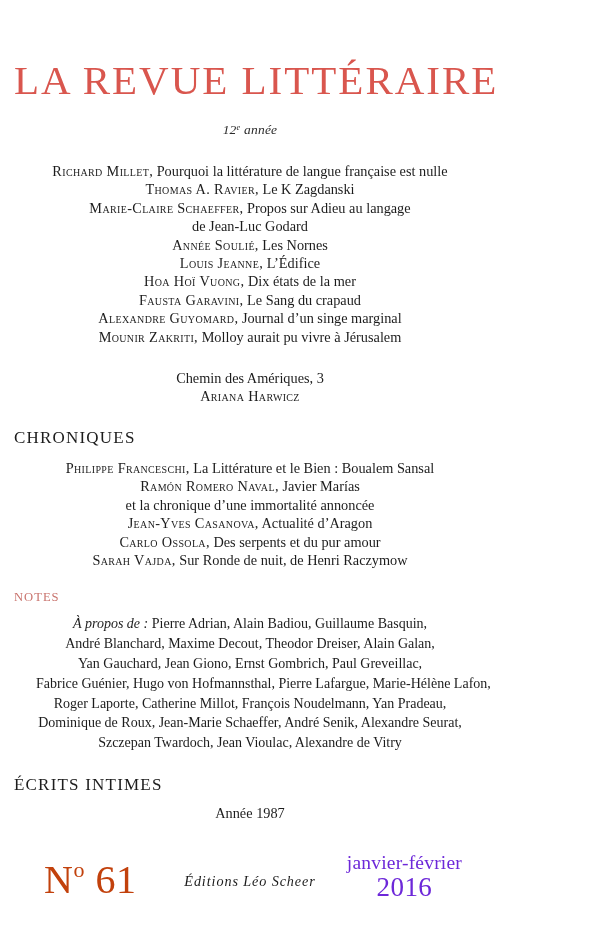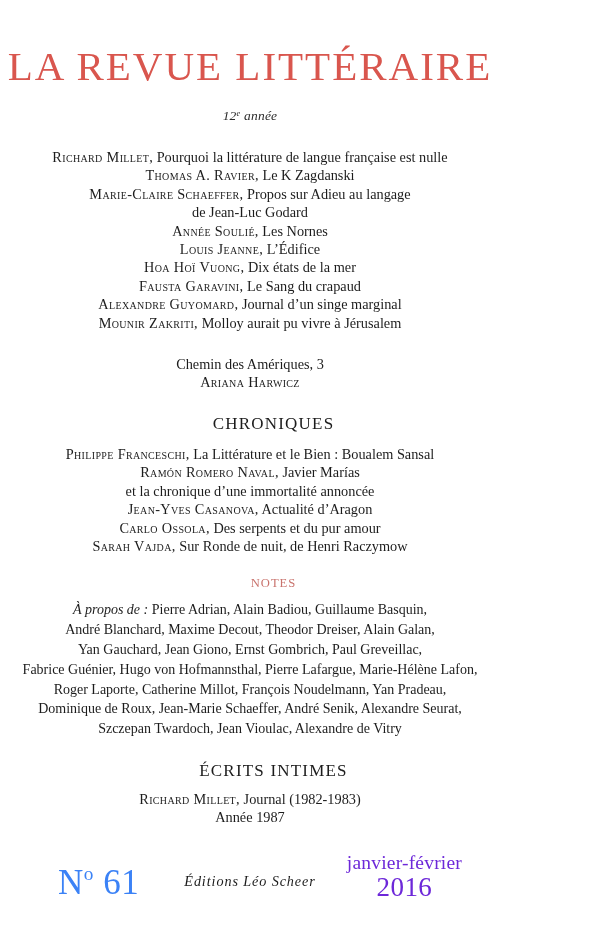--- a/index.html
+++ b/index.html
@@ -15,21 +15,21 @@
     color: #1a1a1a;
     overflow: hidden;
   }
 
   .cover {
     position: relative;
     width: 500px;
     height: 930px;
     background: #ffffff;
     box-sizing: border-box;
-    padding: 0;
+    padding: 14px;
   }
 
   
   .masthead {
     text-align: center;
     padding-top: 46px;
   }
   .masthead-title {
     color: #d9564e;
     font-family: "Liberation Serif", "DejaVu Serif", serif;
@@ -77,23 +77,22 @@
   #sommaire-block { margin-top: 24px; }
   #chemin-block   { margin-top: 23px; }
   #chroniques-block { margin-top: 22px; }
   #notes-block    { margin-top: 21px; }
   #ecrits-block   { margin-top: 22px; }
 
   .section-heading {
     font-size: 17px;
     letter-spacing: 1.2px;
     color: #1c1c1c;
-    text-align: center;
+    text-align: left;
     font-variant: normal;
-    margin-left: 47px;
   }
   .section-heading.red {
     color: #c9736d;
     font-size: 12.6px;
     letter-spacing: 1.0px;
   }
   .section-body { margin-top: 11px; }
   .section-body.tight { margin-top: 9px; }
 
   .notes-list {
@@ -108,24 +107,24 @@
   
   .footer {
     position: absolute;
     left: 0;
     right: 0;
     bottom: 24px;
     height: 78px;
   }
   .issue-number {
     position: absolute;
-    left: 58px;
+    left: 44px;
     bottom: 6px;
-    color: #3b82f6;
-    font-size: 35px;
+    color: #c2410c;
+    font-size: 40px;
     line-height: 1;
     letter-spacing: 0.5px;
     white-space: nowrap;
   }
   .issue-number .deg {
     font-size: 0.55em;
     vertical-align: 0.72em;
   }
   .publisher {
     position: absolute;
@@ -207,21 +206,20 @@
       <div class="notes-line">Fabrice Guénier, Hugo von Hofmannsthal, Pierre Lafargue, Marie-Hélène Lafon,</div>
       <div class="notes-line">Roger Laporte, Catherine Millot, François Noudelmann, Yan Pradeau,</div>
       <div class="notes-line">Dominique de Roux,  Jean-Marie Schaeffer, André Senik, Alexandre Seurat,</div>
       <div class="notes-line">Szczepan Twardoch, Jean Vioulac, Alexandre de Vitry</div>
     </div>
   </div>
 
   <div class="block" id="ecrits-block">
     <div class="section-heading">ÉCRITS INTIMES</div>
     <div class="section-body tight">
-      <div class="entry"><span class="author">Richard Millet,</span> <span class="work">Journal</span> <span class="upright">(1982-1983)</span></div>
       <div class="entry">Année 1987</div>
     </div>
   </div>
 
   <div class="footer">
     <div class="issue-number"><span>N</span><span class="deg">o</span> <span>61</span></div>
     <div class="publisher">Éditions Léo Scheer</div>
     <div class="issue-date">
       <span class="month">janvier-février</span>
       <span class="year">2016</span>

